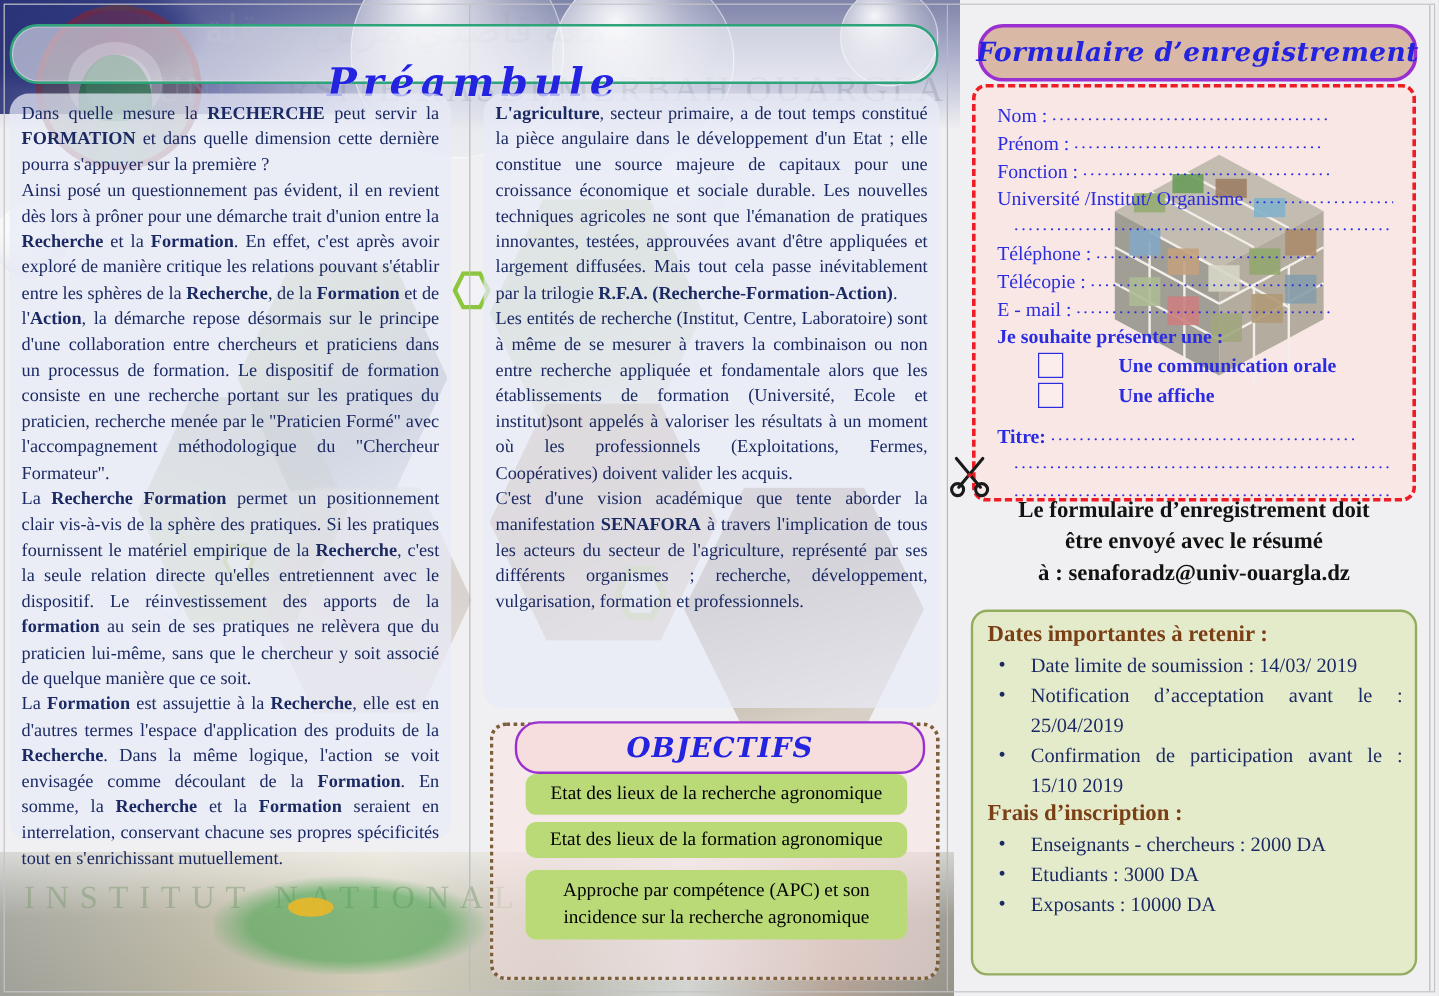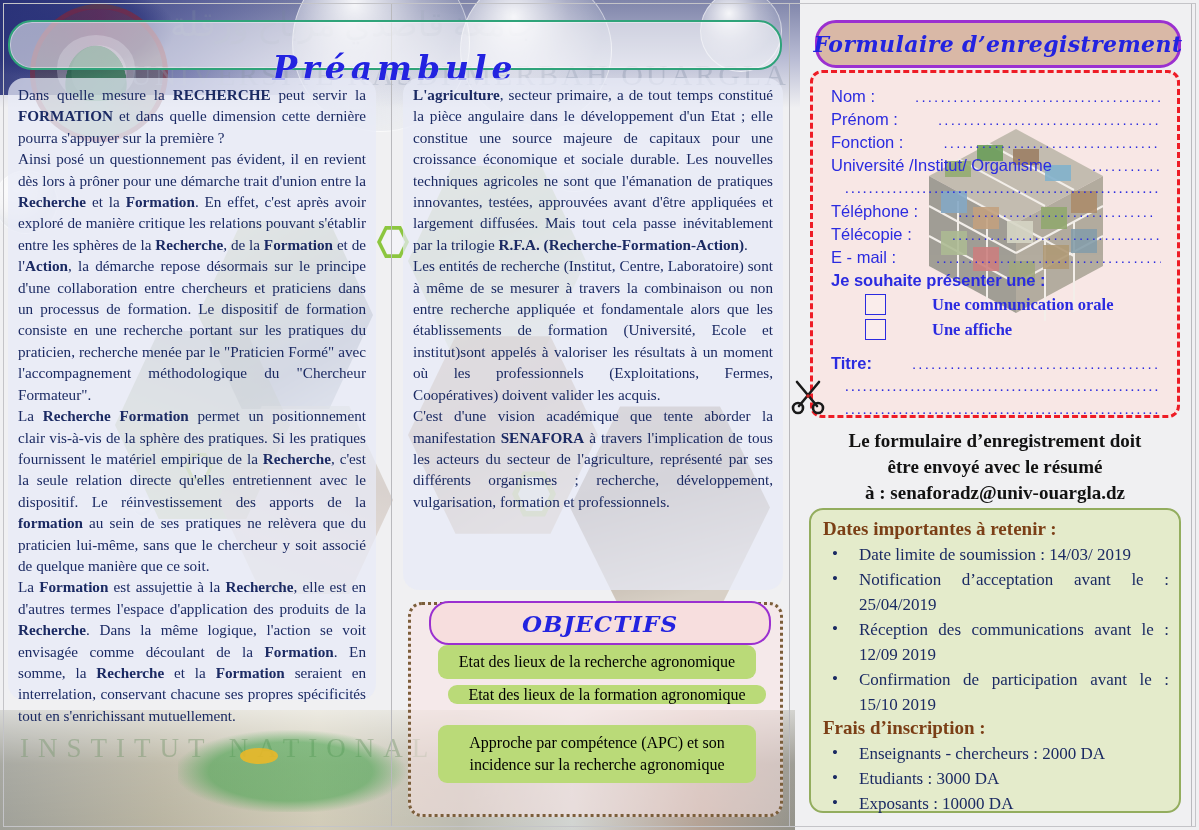--- a/index.html
+++ b/index.html
@@ -145,21 +145,21 @@
     font-size:23px;color:#2323e0;letter-spacing:1px;margin-top:16px;
   }
   .obj-item{
     position:absolute;left:27px;width:318px;
     background:#bada78;border-radius:9px;
     display:flex;align-items:center;justify-content:center;text-align:center;
     font-family:"Liberation Serif", serif;font-size:16px;color:#000000;
     padding:3px 8px;box-sizing:border-box;
   }
   #obj0{top:40px;height:34px;}
-  #obj1{top:80px;height:19px;margin-left:10px;}
+  #obj1{top:80px;height:30px;}
   #obj2{top:120px;height:58px;line-height:22px;}
 
   
   #form-banner{
     position:absolute;left:18px;top:12px;width:360px;height:42px;
     border:3px solid #9b30d0;border-radius:21px;
     background:#d9b8a6;
     display:flex;align-items:center;justify-content:center;
   }
   #form-banner .txt{
@@ -171,22 +171,22 @@
     border:3px dashed #ee1c25;border-radius:12px;
     background:rgba(250,228,225,.78);
     box-sizing:border-box;overflow:hidden;
   }
   .cube{
     position:absolute;left:108px;top:48px;width:190px;height:200px;opacity:.92;
   }
   .form-inner{position:absolute;left:0;top:0;width:100%;height:100%;padding:12px 16px 0 18px;box-sizing:border-box;}
   .frow{
     display:flex;align-items:flex-start;
-    font-family:Liberation Sans, sans-serif;font-size:16.5px;color:#2b2be0;
-    line-height:23px;white-space:nowrap;gap:36px;
+    font-family:Liberation Serif, serif;font-size:16.5px;color:#2b2be0;
+    line-height:23px;white-space:nowrap;
   }
   .frow .lbl{margin-right:4px;}
   .frow .dots{
     flex:1;overflow:hidden;color:#2b2be0;letter-spacing:2.2px;font-size:15px;
     white-space:nowrap;
   }
   .frow.bold .lbl{font-weight:bold;}
   .spacer-dots{
     font-family:"Liberation Serif", serif;color:#2b2be0;letter-spacing:2.2px;font-size:15px;
     line-height:23px;overflow:hidden;white-space:nowrap;padding-left:14px;
@@ -194,21 +194,21 @@
   .cbrow{display:flex;align-items:center;line-height:25px;margin-left:34px;}
   .cbox{
     width:19px;height:19px;border:1.6px solid #2b2be0;background:rgba(255,255,255,.25);
     margin-right:46px;flex:0 0 auto;
   }
   .cbrow .cblabel{font-family:"Liberation Serif", serif;font-weight:bold;font-size:16.5px;color:#2b2be0;}
   .scissors{
     position:absolute;left:-8px;top:368px;width:40px;height:40px;
   }
   #send-note{
-    position:absolute;left:14px;top:420px;width:368px;
+    position:absolute;left:14px;top:405px;width:368px;
     text-align:center;font-family:"Liberation Serif", serif;font-weight:bold;
     font-size:19px;line-height:26px;color:#121212;
   }
   #dates-box{
     position:absolute;left:12px;top:500px;width:372px;height:305px;
     border:2px solid #93ad5e;border-radius:14px;
     background:#e4ebcb;box-sizing:border-box;padding:8px 10px 6px 12px;
   }
   .dhead{
     font-family:"Liberation Serif", serif;font-weight:bold;font-size:19px;color:#7b3f16;
@@ -409,23 +409,20 @@
     <div id="dates-box">
       <p class="dhead">Dates importantes à retenir :</p>
       <ul class="dlist">
         <li>
             <span class="just">Date limite de soumission : 14/03/ 2019</span>
           </li>
         <li>
             <span class="just">Notification d’acceptation avant le : 25/04/2019</span>
           </li>
         <li>
-            <span class="just">Réception des communications avant le : 12/09 2019</span>
-          </li>
-        <li>
             <span class="just">Confirmation de participation avant le : 15/10 2019</span>
           </li>
       </ul>
       <p class="dhead">Frais d’inscription :</p>
       <ul class="dlist">
         <li>
             <span class="just">Enseignants - chercheurs : 2000 DA</span>
           </li>
         <li>
             <span class="just">Etudiants : 3000 DA</span>

